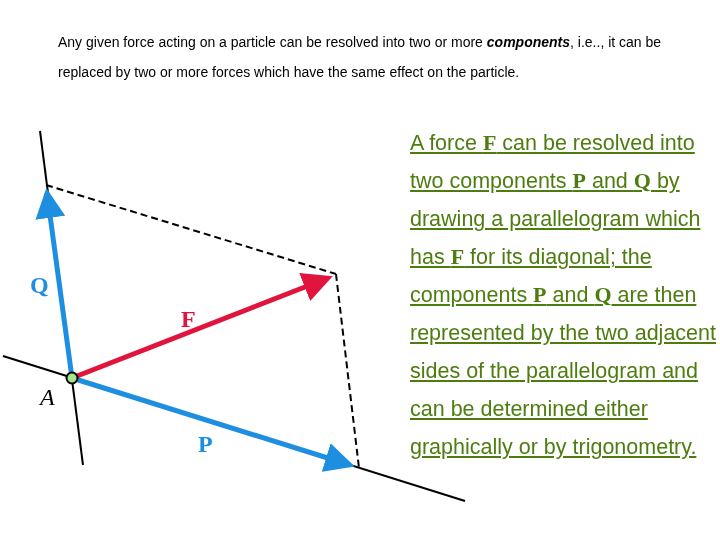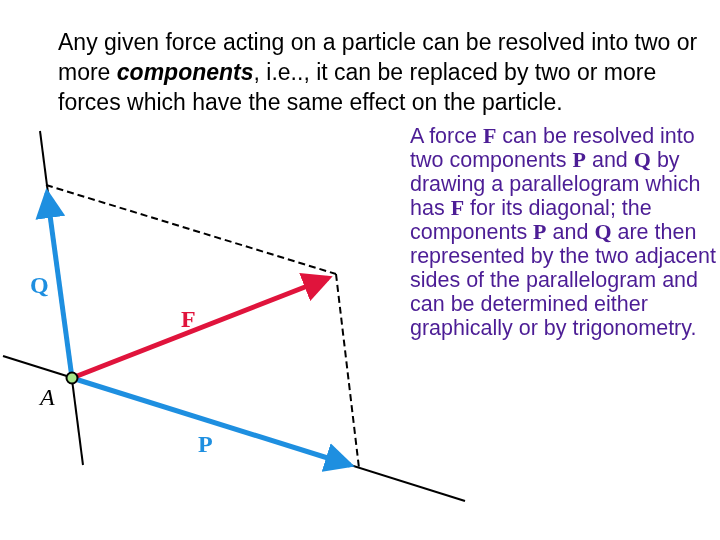--- a/index.html
+++ b/index.html
@@ -1,26 +1,27 @@
 <!DOCTYPE html>
 <html><head>
   <meta charset="utf-8">
   <style>
     html, body { margin: 0; padding: 0; background: #ffffff; }
     body { width: 720px; height: 540px; position: relative; overflow: hidden; }
     .intro {
       position: absolute; left: 58px; top: 27px; width: 640px;
-      font-family: "Liberation Sans", sans-serif; font-size: 23px; line-height: 30px;
+      font-family: "Liberation Sans", sans-serif; font-size: 14px; line-height: 30px;
       color: #000;
     }
     .intro b { font-weight: bold; font-style: italic; }
     .side {
       position: absolute; left: 410px; top: 124px; width: 310px;
-      font-family: "Liberation Sans", sans-serif; font-size: 21.5px; line-height: 24px;
-      color: #4c1d95;
+      font-family: "Liberation Sans", sans-serif; font-size: 21.5px; line-height: 38px;
+      color: #4d7c0f;
+      text-decoration: underline;
     }
     .side .sym { font-family: "Liberation Serif", serif; font-weight: bold; font-size: 22px; }
     svg { position: absolute; left: 0; top: 0; }
     .lbl { font-family: "Liberation Serif", serif; font-weight: bold; font-size: 24px; }
     .lblA { font-family: "Liberation Serif", serif; font-style: italic; font-size: 24px; }
   </style>
 </head>
 <body>
 
 <div class="intro"><span>Any given force acting on a particle can be resolved into two or more </span><b>components</b><span>, i.e.., it can be replaced by two or more forces which have the same effect on the particle.</span></div>

